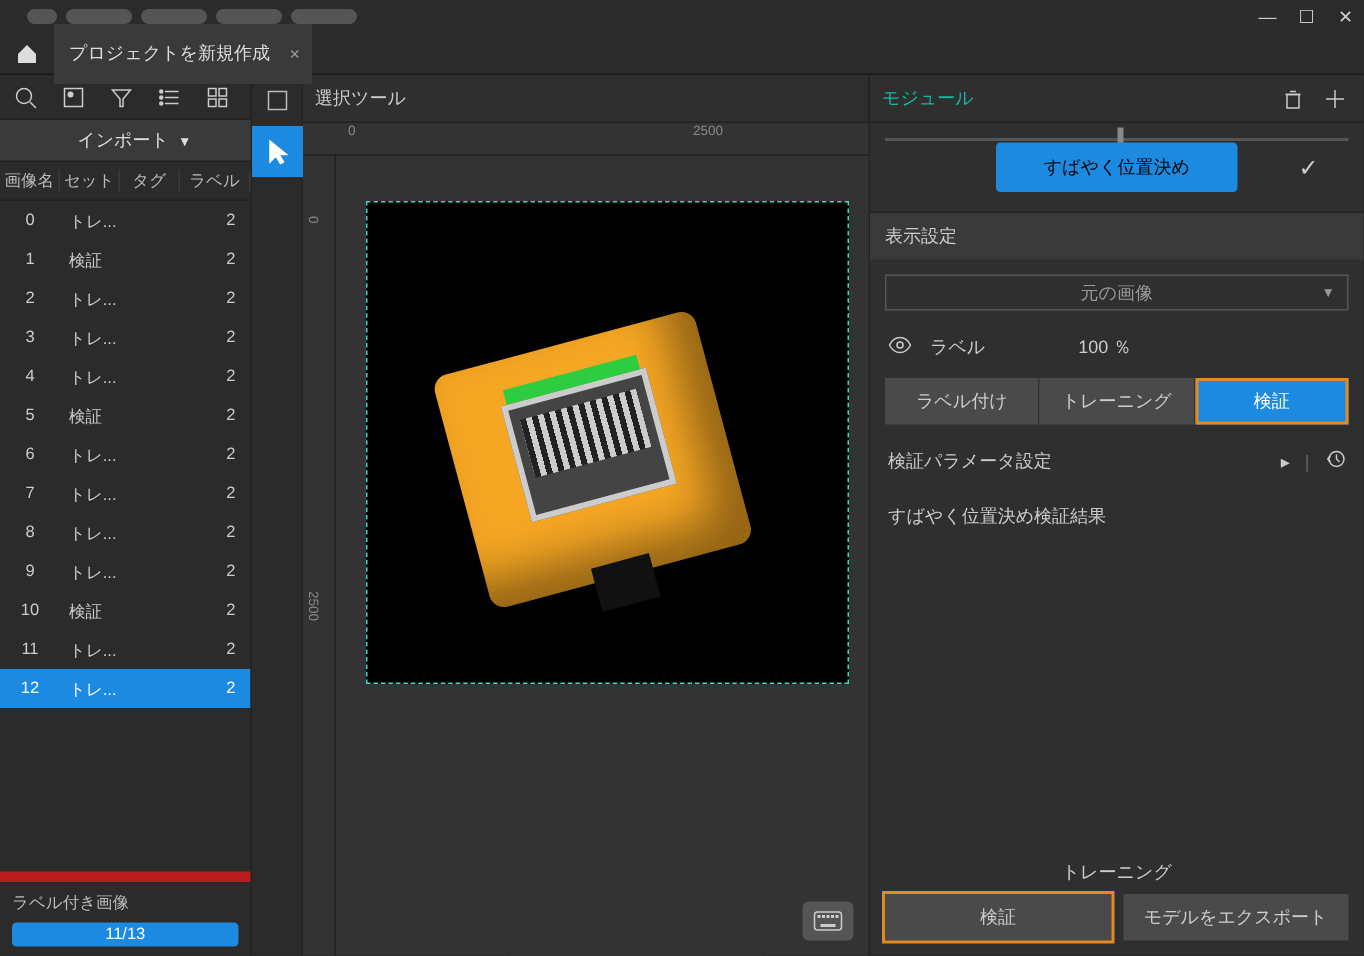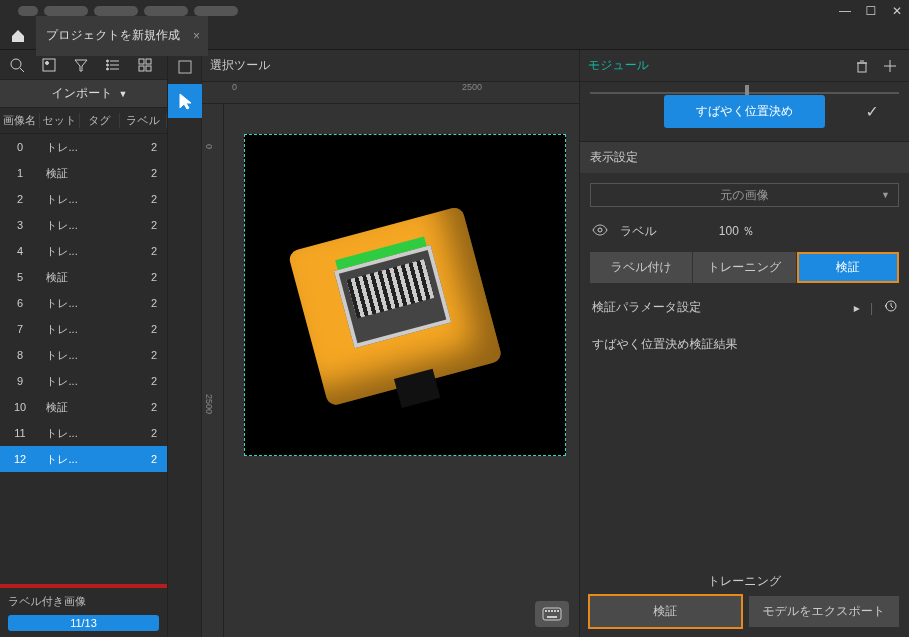--- a/index.html
+++ b/index.html
@@ -51,21 +51,21 @@
 .table-head > div { font-size:11px; color:#bbb; text-align:center; border-right:1px solid #3a3a3a;}
 .col-idx { width:40px;} .col-set{width:40px;} .col-tag{width:40px;} .col-lbl{flex:1;}
 .tbody { flex:1; overflow:hidden; }
 .trow { display:flex; height:26px; align-items:center; }
 .trow > div { font-size:11px; padding-left:6px; overflow:hidden; text-overflow:ellipsis; white-space:nowrap;}
 .trow .col-idx{width:40px; text-align:center; padding-left:0;}
 .trow .col-set{width:40px;}
 .trow .col-tag{width:40px;}
 .trow .col-lbl{flex:1; text-align:right; padding-right:10px;}
 .trow.sel { background:#1b8ae0; color:#fff;}
-.left-footer { padding:6px 8px; border-top:4px solid #b91c1c; margin-top:auto;}
+.left-footer { padding:6px 8px; border-top:7px solid #b91c1c; margin-top:auto;}
 .left-footer .lbl { font-size:11px; color:#bbb; margin-bottom:6px; display:block;}
 .progress { height:16px; background:#1b8ae0; border-radius:3px; display:flex;align-items:center;justify-content:center; color:#fff; font-size:11px;}
 
 
 .toolstrip { width:34px; background:#2b2b2b; border-right:1px solid #222;}
 .toolstrip .titem { width:34px;height:34px;display:flex;align-items:center;justify-content:center; }
 .toolstrip .titem.active { background:#1b8ae0; }
 .toolstrip .titem svg { stroke:#bbb; fill:none;}
 .toolstrip .titem.active svg { stroke:#fff;}
 
@@ -96,21 +96,21 @@
 
 
 .right { width:330px; background:#2f2f2f; display:flex; flex-direction:column; border-left:1px solid #222;}
 .right-head { height:32px; display:flex; align-items:center; padding:0 8px; border-bottom:1px solid #222;}
 .right-head .title{color:#14b8a6;}
 .right-head .spacer{flex:1;}
 .right-head .ico{width:22px;height:22px;display:flex;align-items:center;justify-content:center;margin-left:6px;}
 .mod-strip { height:60px; display:flex; align-items:center; justify-content:center; position:relative; border-bottom:1px solid #222;}
 .mod-strip::before { content:""; position:absolute; left:10px; right:10px; top:10px; height:2px; background:#555;}
 .mod-strip .node { width:4px; height:16px; background:#888; position:absolute; top:3px; left:50%;}
-.mod-btn { background:#1b8ae0; color:#ffffff; padding:8px 32px; border-radius:3px; font-size:12px; z-index:1;}
+.mod-btn { background:#1b8ae0; color:#000000; padding:8px 32px; border-radius:3px; font-size:12px; z-index:1;}
 .mod-chk { position:absolute; right:30px; color:#ccc; font-size:16px;}
 .section-title { background:#3a3a3a; padding:7px 10px; color:#ccc; font-size:12px;}
 .orig-select { margin:10px; border:1px solid #555; height:24px; display:flex;align-items:center;justify-content:center; color:#999; position:relative;}
 .orig-select .arr { position:absolute; right:8px; font-size:9px;}
 .label-row { display:flex; align-items:center; padding:6px 12px; gap:12px; color:#ccc;}
 .eye { width:16px;}
 .seg { display:flex; margin:6px 10px; }
 .seg .sbtn { flex:1; background:#4a4a4a; color:#ccc; text-align:center; padding:7px 0; border-right:1px solid #333;}
 .seg .sbtn:last-child { border-right:none;}
 .seg .sbtn.active { background:#1b8ae0; color:#fff;}

